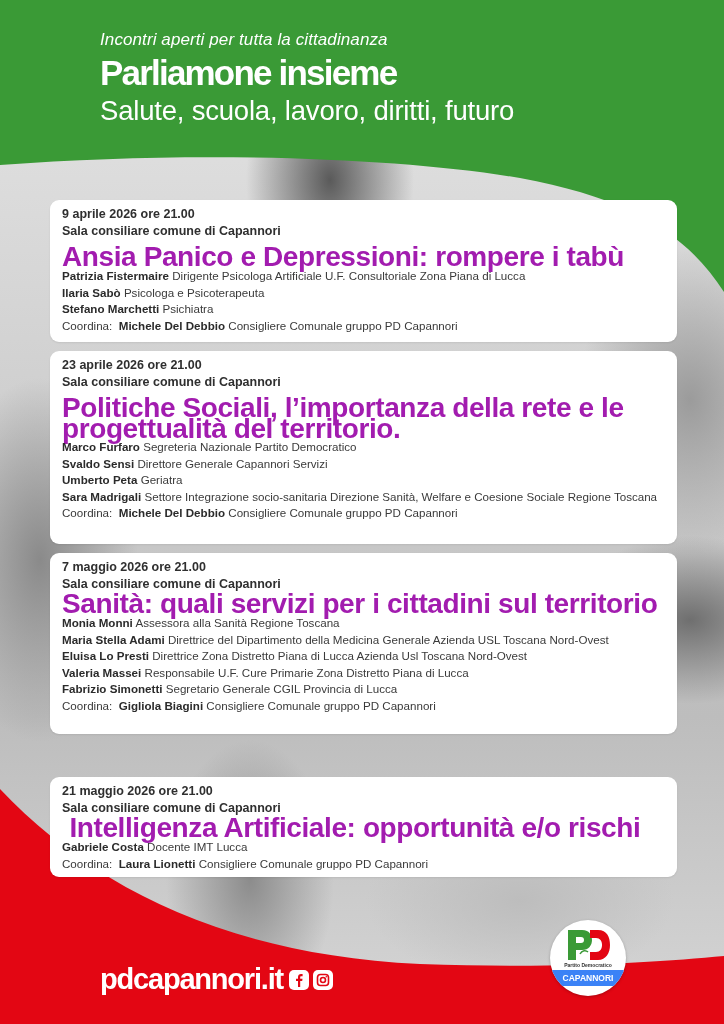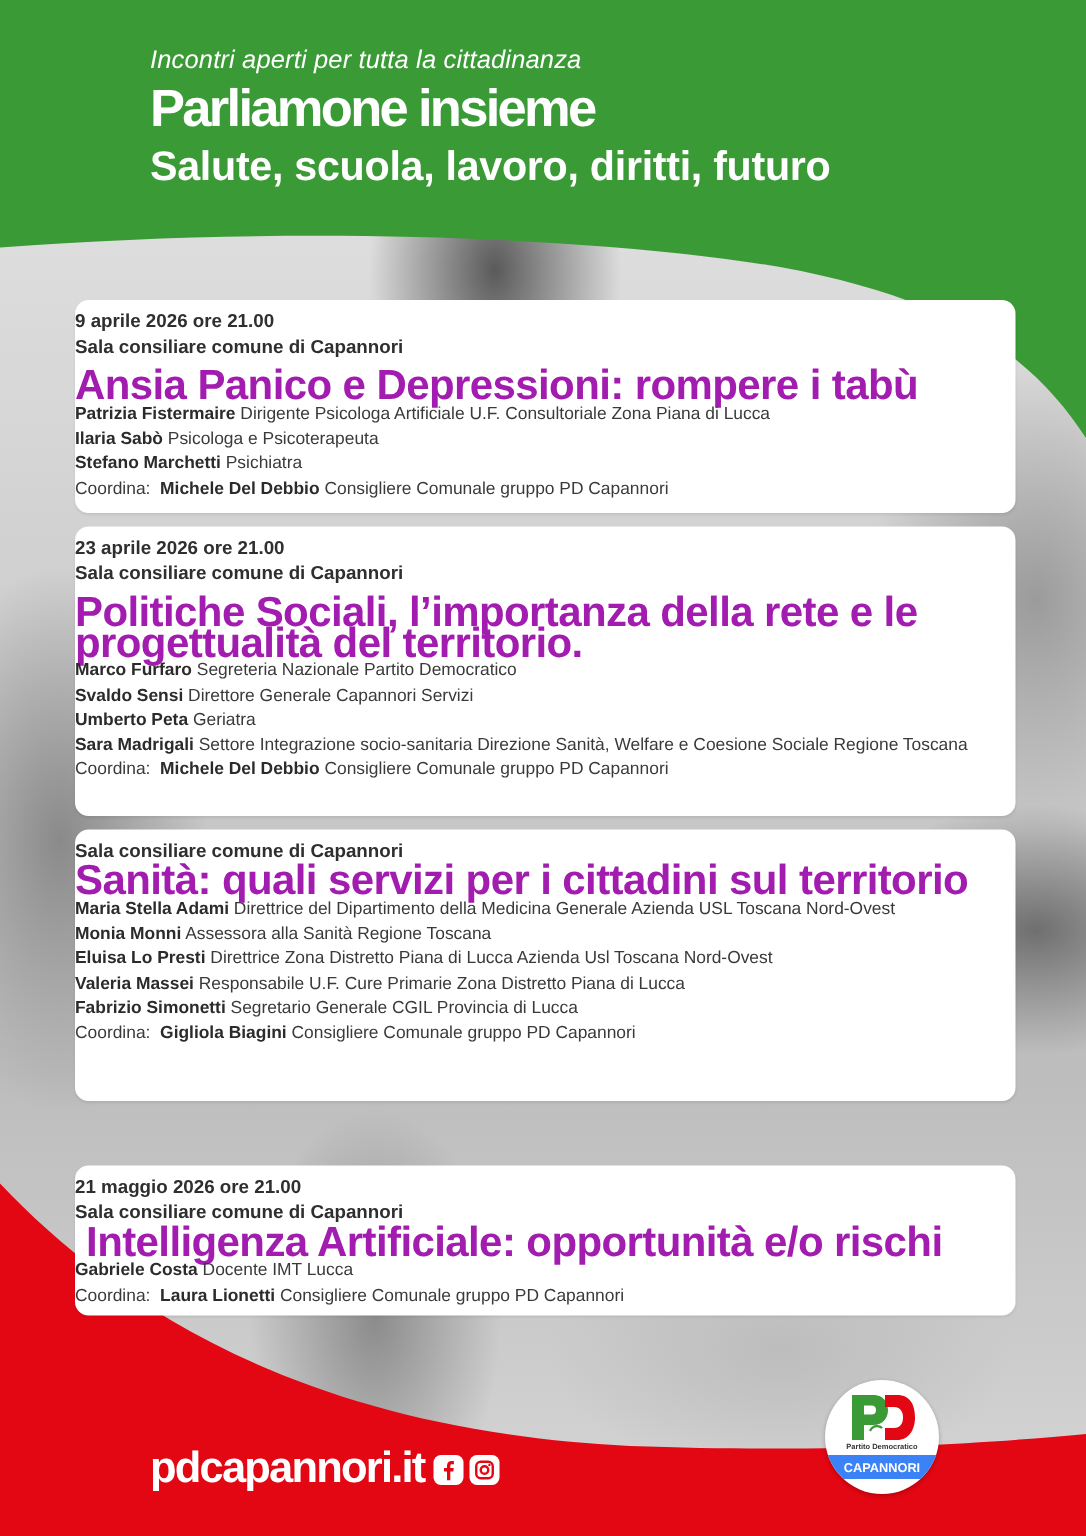--- a/index.html
+++ b/index.html
@@ -28,26 +28,26 @@
     .header {
       position: absolute; left: 100px; top: 30px; width: 560px; color: #fff;
     }
     .subtitle-italic {
       font-style: italic; font-size: 17px; font-weight: normal; letter-spacing: 0.1px;
     }
     .main-title {
       font-size: 35px; font-weight: bold; letter-spacing: -1.8px; line-height: 46px; margin-top: 0px;
     }
     .tagline {
-      font-size: 27.5px; font-weight: bold; line-height: 30px; letter-spacing: -0.2px;
+      font-size: 27.5px; font-weight: normal; line-height: 30px; letter-spacing: -0.2px;
     }
 
     .card {
       position: absolute; left: 50px; width: 627px; background: #fff;
-      border-radius: 9px; padding: 6px 12px 6px 0; color: #2b2b2b;
+      border-radius: 9px; padding: 6px 12px 6px 12px; color: #2b2b2b;
       box-shadow: 0 1px 2px rgba(0,0,0,0.08);
     }
     .card-date, .card-venue {
       font-size: 12.5px; font-weight: bold; line-height: 17px; color: #2f2f2f;
     }
     .card-title {
       color: #a21caf; font-weight: bold; font-size: 28px; line-height: 22px;
       letter-spacing: -0.4px;
     }
     .speaker {
@@ -116,24 +116,25 @@
   <div class="card-venue">Sala consiliare comune di Capannori</div>
   <div class="card-title" style="margin-top:6px; width:600px; line-height:21px;">Politiche Sociali, l’importanza della rete e le progettualità del territorio.</div>
   <div class="speaker"><span class="name">Marco Furfaro</span> <span>Segreteria Nazionale Partito Democratico</span></div>
   <div class="speaker"><span class="name">Svaldo Sensi</span> <span>Direttore Generale Capannori Servizi</span></div>
   <div class="speaker"><span class="name">Umberto Peta</span> <span>Geriatra</span></div>
   <div class="speaker"><span class="name">Sara Madrigali</span> <span>Settore Integrazione socio-sanitaria Direzione Sanità, Welfare e Coesione Sociale Regione Toscana</span></div>
   <div class="speaker"><span>Coordina:</span>&nbsp; <span class="name">Michele Del Debbio</span> <span>Consigliere Comunale gruppo PD Capannori</span></div>
 </div>
 
 <div class="card" style="top:553px; height:181px;">
+  <div class="card-date">7  maggio 2026 ore 21.00</div>
   <div class="card-venue">Sala consiliare comune di Capannori</div>
   <div class="card-title">Sanità: quali servizi per i cittadini sul territorio</div>
+  <div class="speaker"><span class="name">Monia Monni</span> <span>Assessora alla Sanità Regione Toscana</span></div>
   <div class="speaker" style="width:600px;"><span class="name">Maria Stella Adami</span> <span>Direttrice del Dipartimento della Medicina Generale Azienda USL Toscana Nord-Ovest</span></div>
-  <div class="speaker"><span class="name">Monia Monni</span> <span>Assessora alla Sanità Regione Toscana</span></div>
   <div class="speaker"><span class="name">Eluisa Lo Presti</span> <span>Direttrice Zona Distretto Piana di Lucca Azienda Usl Toscana Nord-Ovest</span></div>
   <div class="speaker"><span class="name">Valeria Massei</span> <span>Responsabile U.F. Cure Primarie Zona Distretto Piana di Lucca</span></div>
   <div class="speaker"><span class="name">Fabrizio Simonetti</span> <span> Segretario Generale CGIL  Provincia di Lucca</span></div>
   <div class="speaker"><span>Coordina:</span>&nbsp; <span class="name">Gigliola Biagini</span> <span>Consigliere Comunale gruppo PD Capannori</span></div>
 </div>
 
 <div class="card" style="top:777px; height:100px;">
   <div class="card-date">21 maggio 2026 ore 21.00</div>
   <div class="card-venue">Sala consiliare comune di Capannori</div>
   <div class="card-title" style="white-space:pre;"> Intelligenza Artificiale: opportunità e/o rischi</div>

